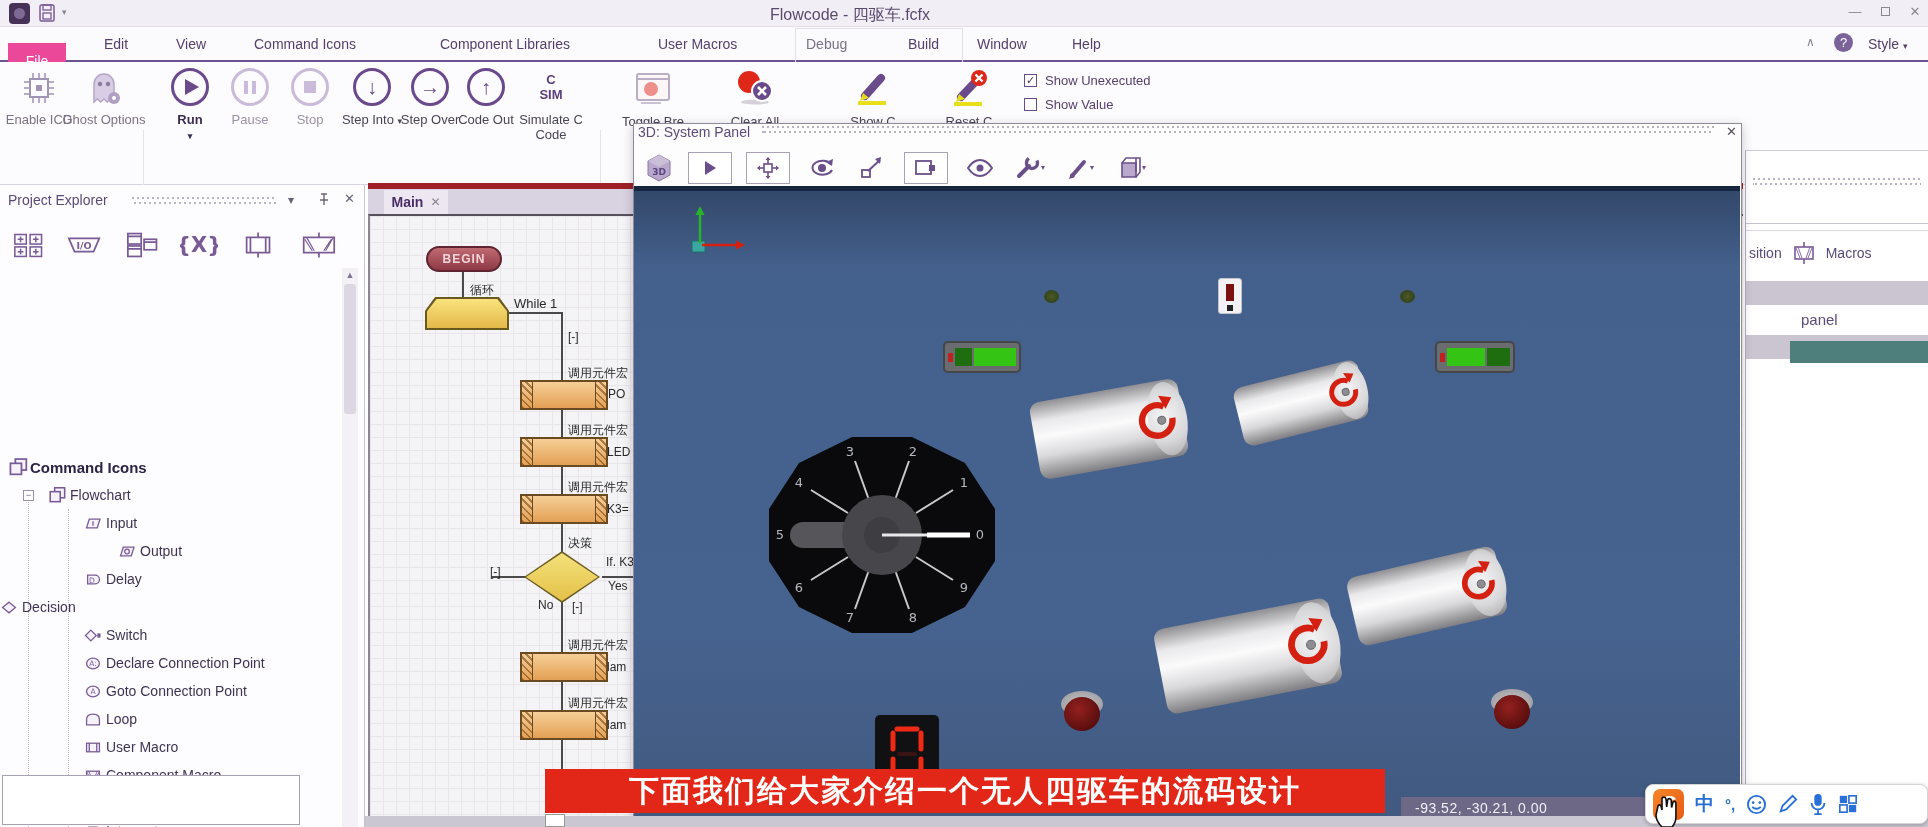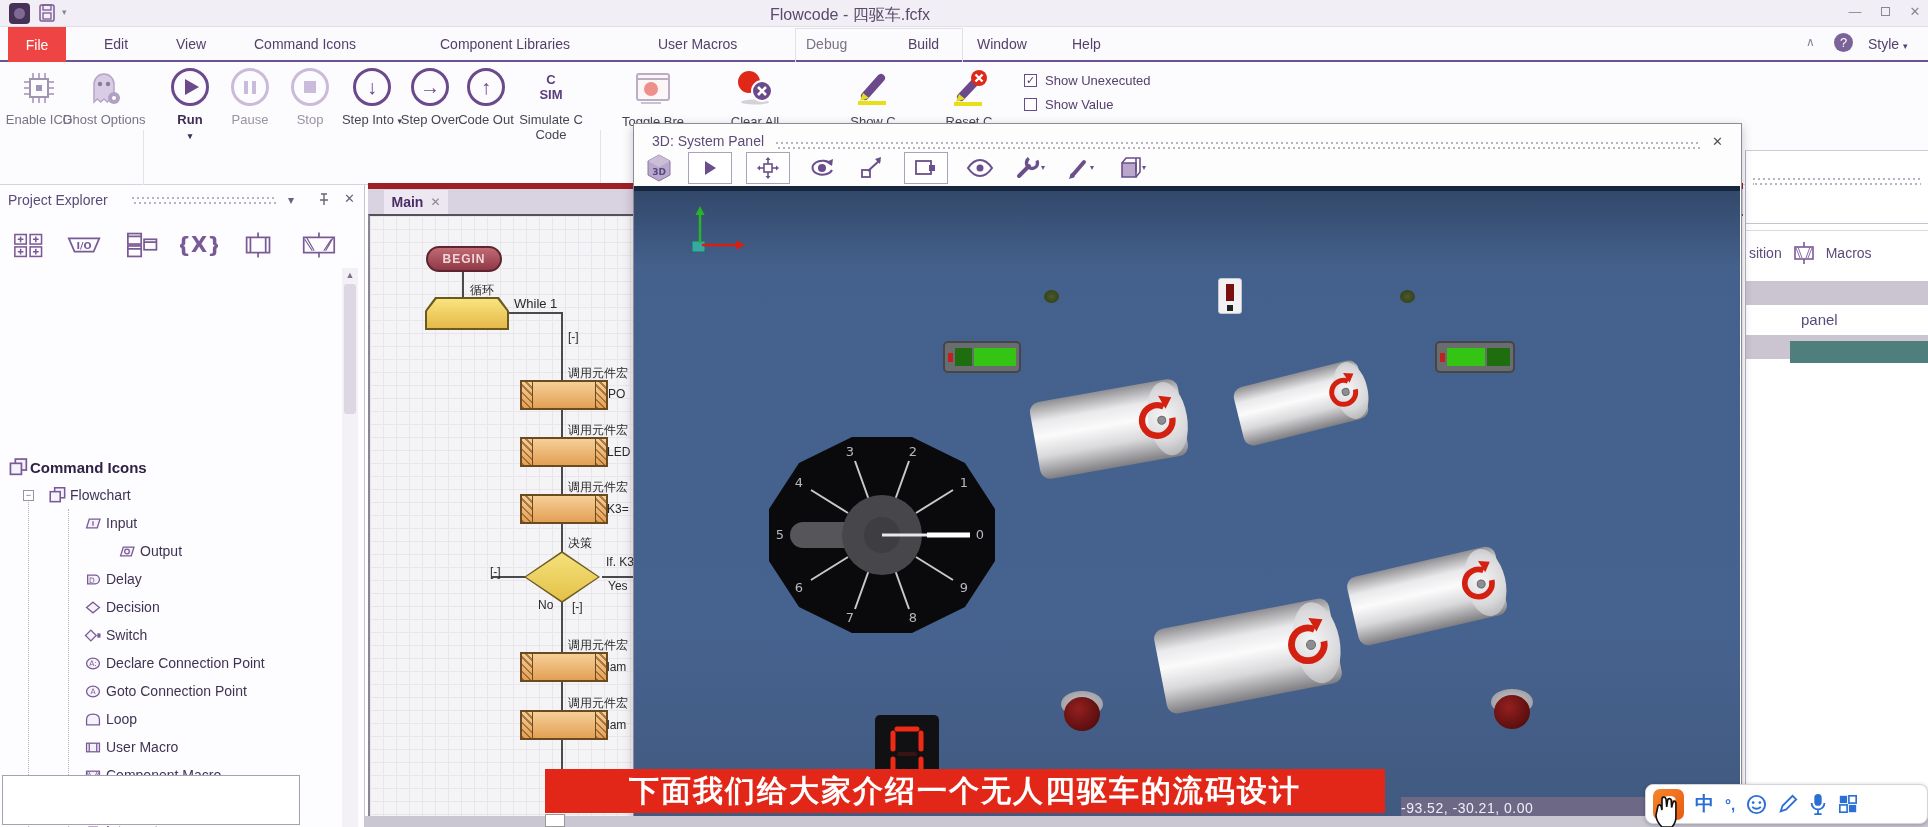--- a/index.html
+++ b/index.html
@@ -12,21 +12,21 @@
   .titlebar { left:0; top:0; width:1928px; height:27px; background:#f1eef5; border-bottom:1px solid #e2dde9; }
   .appicon { left:9px; top:3px; width:21px; height:21px; background:#463257; border-radius:4px; }
   .appicon i { position:absolute; left:5px; top:5px; width:11px; height:11px; border-radius:50%; background:#7e6a94; display:block;}
   .title-text { left:0; top:5px; width:1700px; text-align:center; font-size:16px; color:#5a4a6e; }
   .winbtn { top:4px; color:#8a8793; font-size:13px; width:26px; text-align:center; cursor:default;}
   .maxbox { display:inline-block; width:9px; height:9px; border:1px solid #8a8793; }
 
   
   .menubar { left:0; top:27px; width:1928px; height:35px; background:#fbfafc; border-bottom:2px solid #6a5390; }
   .menu-item { top:7px; font-size:14px; color:#55406b; padding:2px 4px; }
-  .file-tab { left:8px; top:0; width:58px; height:35px; background:#ef4444; color:#fff; font-size:14px;
+  .file-tab { left:8px; top:16px; width:58px; height:35px; background:#ec4899; color:#fff; font-size:14px;
     display:flex; align-items:center; justify-content:center; }
   .dbgroup { left:795px; top:1px; width:168px; height:34px; border:1px solid #e4dfeb; border-bottom:none; }
 
   
   .ribbon { left:0; top:62px; width:1928px; height:123px; background:#fcfbfd; border-bottom:1px solid #d8d3de; }
   .rbtn { text-align:center; font-size:13px; color:#4a4454; }
   .rlabel { position:absolute; width:90px; left:50%; transform:translateX(-50%); top:44px; line-height:15px; font-size:13px; color:#4a4454;}
   .circle { width:38px; height:38px; border-radius:50%; border:3px solid #6b4a8c; display:flex; align-items:center; justify-content:center; }
   .circle.dis { border-color:#cbbbdb; }
   .tri { width:0; height:0; border-left:14px solid #6b4a8c; border-top:8px solid transparent; border-bottom:8px solid transparent; margin-left:4px;}
@@ -82,40 +82,40 @@
     clip-path:polygon(50% 0,100% 50%,50% 100%,0 50%); background:linear-gradient(#f4e17c,#e4c148); }
 
   
   .rightdock { left:1745px; top:150px; width:183px; height:677px; background:#fff; border-left:1px solid #b5aec0; border-top:1px solid #cfc9d8; z-index:5;}
   .rd-row { position:absolute; left:0; width:183px; }
   .rd-txt { font-size:14px; color:#5a4a78; }
 
   
   .panel3d { left:633px; top:123px; width:1109px; height:704px; background:#fff; border:1.5px solid #8f8a99;
     box-shadow:0 3px 10px rgba(40,30,60,.25); z-index:20; }
-  .p3dtitle { left:0; top:0; width:100%; height:25px; background:#fefdfe; display:flex; align-items:flex-end; padding:0 18px; gap:12px;}
+  .p3dtitle { left:0; top:0; width:100%; height:25px; background:#fefdfe; display:flex; align-items:flex-start; padding:0 4px; gap:12px;}
   .p3dtitle .t { font-size:14px; color:#5c4a78; white-space:nowrap;}
   .p3dtools { left:0; top:25px; width:100%; height:37px; background:#fdfdfe; display:flex; align-items:center; gap:14px; padding-left:10px;}
   .tbox { width:44px; height:32px; border:1px solid #aaa2b8; display:flex; align-items:center; justify-content:center; background:#fff;}
   .tplain { width:36px; height:32px; display:flex; align-items:center; justify-content:center; }
   .scene { left:0; top:62px; width:1106px; height:639px; background:linear-gradient(#33486a, #44608c 12%, #46628e 70%, #41597f);
     border-top:5px solid #16263f; overflow:hidden;}
   .ledbar { border:2px solid #44464a; border-radius:5px; background:#6a6c70; padding:3px; display:flex; align-items:center; gap:2px;}
   .ledbar .red { width:5px; height:9px; background:#c02020; }
   .ledbar .dk { height:18px; background:#1e6e10; } .ledbar .br { height:18px; background:#33c414; }
   .motor { transform-origin:center; }
   .mbody { position:absolute; left:0; top:0; width:100%; height:100%; border-radius:10px;
     background:linear-gradient(180deg,#8f8f93 0%,#e9e9eb 25%,#fbfbfc 45%,#d9d9db 70%,#7e7e82 100%); }
   .mcap { position:absolute; right:-4px; top:2%; width:26%; height:96%; border-radius:50%;
     background:radial-gradient(circle at 40% 45%, #f4f4f5 0%, #d9d9db 55%, #a9a9ad 100%); }
   .mshaft { position:absolute; border-radius:50%; background:#8e8e92; border:1px solid #6a6a6e;}
   .lamp-sock { border-radius:50%; background:radial-gradient(#c9c9cd,#939398); }
   .lamp { border-radius:50%; background:radial-gradient(circle at 40% 35%, #93201f, #5c0f0f 70%, #3f0909); }
   .coordstrip { left:1401px; top:797px; width:337px; height:21px; background:#6e6887; color:#f0eef6; font-size:14px;
-    display:flex; align-items:center; z-index:25; letter-spacing:.5px;}
+    display:flex; align-items:center; padding-left:14px; z-index:25; letter-spacing:.5px;}
   .bottomstrip { left:365px; top:816px; width:1563px; height:11px; background:#cac6d2; z-index:30;}
 
   
   .subtitle { left:545px; top:769px; width:840px; height:44px; background:#e22718; z-index:40;
     display:flex; align-items:center; justify-content:center; color:#fff; font-size:30px; font-weight:bold; letter-spacing:2px;
     font-family:"Liberation Sans","DejaVu Sans",sans-serif; }
   .minibox { left:545px; top:814px; width:20px; height:13px; background:#fff; border:1px solid #999; z-index:41;}
   .sogou { left:1645px; top:784px; width:283px; height:40px; background:#fff; border:1px solid #d5d5d5; border-radius:8px;
     box-shadow:0 1px 4px rgba(0,0,0,.25); z-index:50; display:flex; align-items:center; gap:11px; padding-left:7px;}
   .slogo { width:31px; height:31px; border-radius:7px; background:linear-gradient(135deg,#f6862b,#e85a12);
@@ -370,21 +370,21 @@
     </div>
     <div class="trow" style="top:380px;padding-left:84px">
       <span class="ticon">
           <svg width="18" height="15" viewBox="0 0 16 14">
             <path d="M3 3h7a4 4 0 0 1 0 8H3z" fill="#f6f2fa" stroke="#7a5a96" stroke-width="1.2"></path>
             <text x="7" y="10" font-size="7" fill="#7a5a96" text-anchor="middle">D</text>
           </svg>
         </span>
       <span>Delay</span>
     </div>
-    <div class="trow" style="top:408px;padding-left:84px">
+    <div class="trow" style="top:408px;">
       <span class="ticon">
           <svg width="18" height="15" viewBox="0 0 16 14">
             <path d="M8 2l6 5-6 5-6-5z" fill="#f6f2fa" stroke="#7a5a96" stroke-width="1.2"></path>
           </svg>
         </span>
       <span>Decision</span>
     </div>
     <div class="trow" style="top:436px;padding-left:84px">
       <span class="ticon">
           <svg width="18" height="15" viewBox="0 0 16 14">

